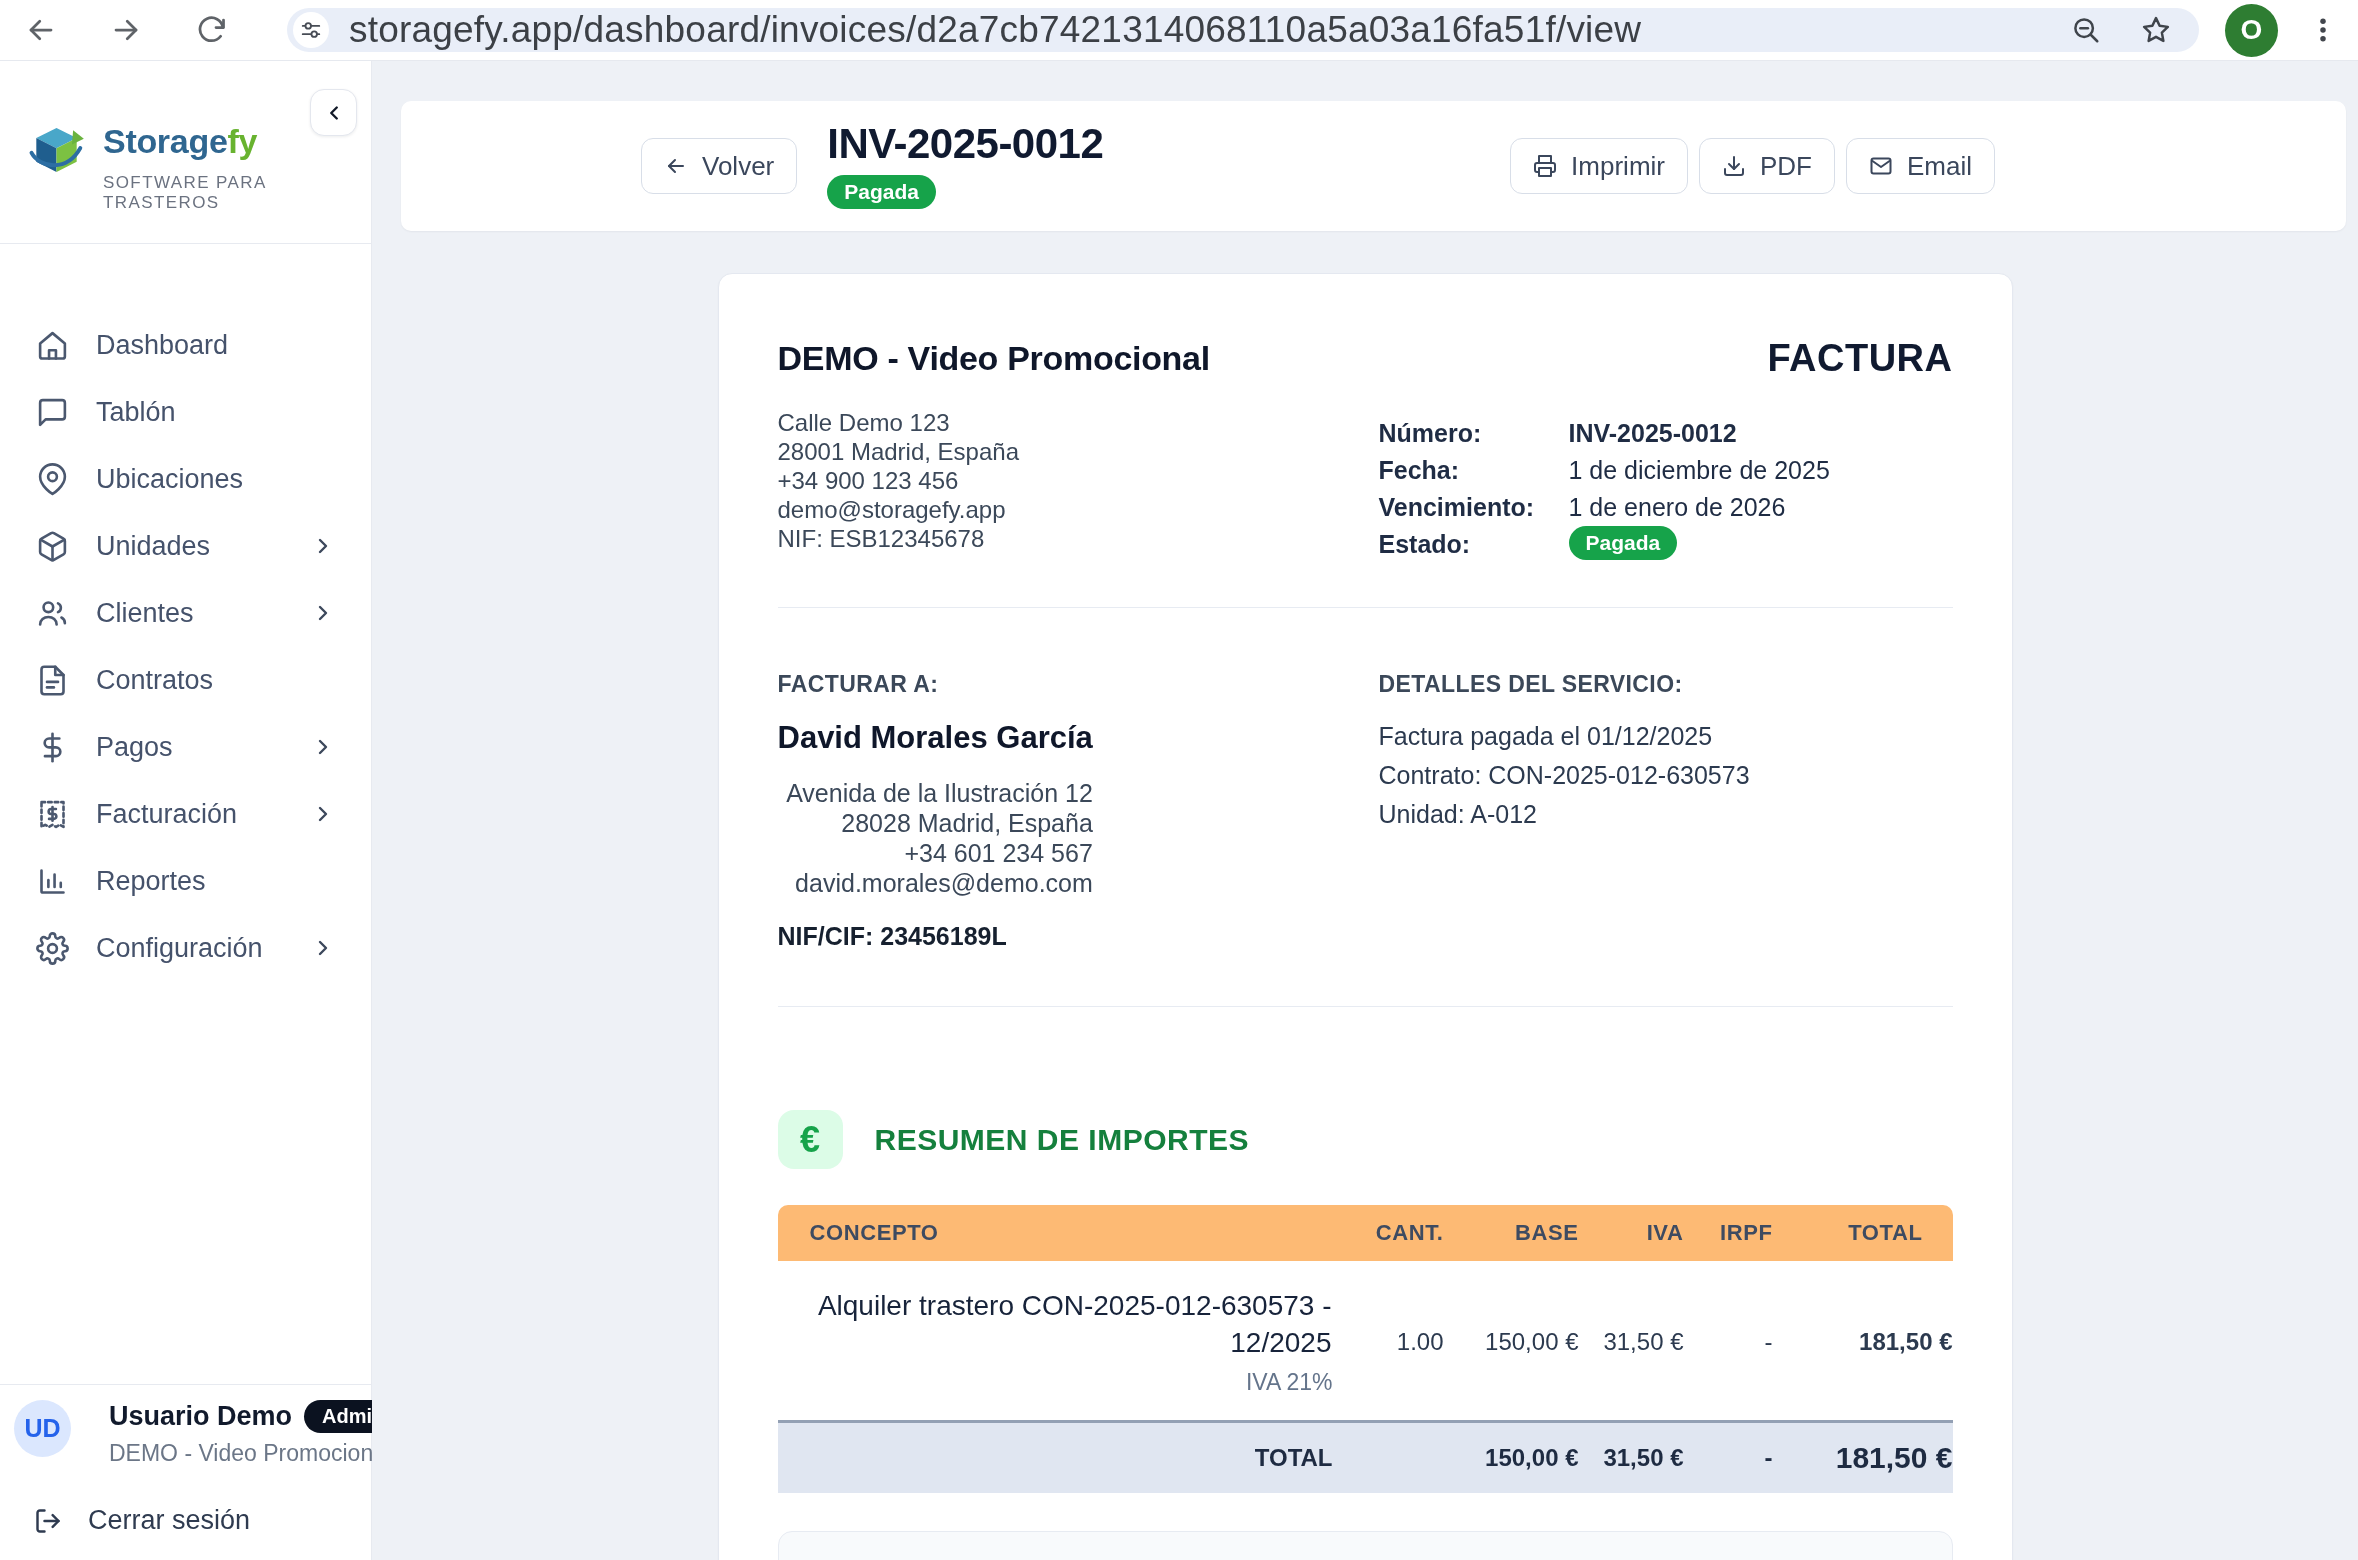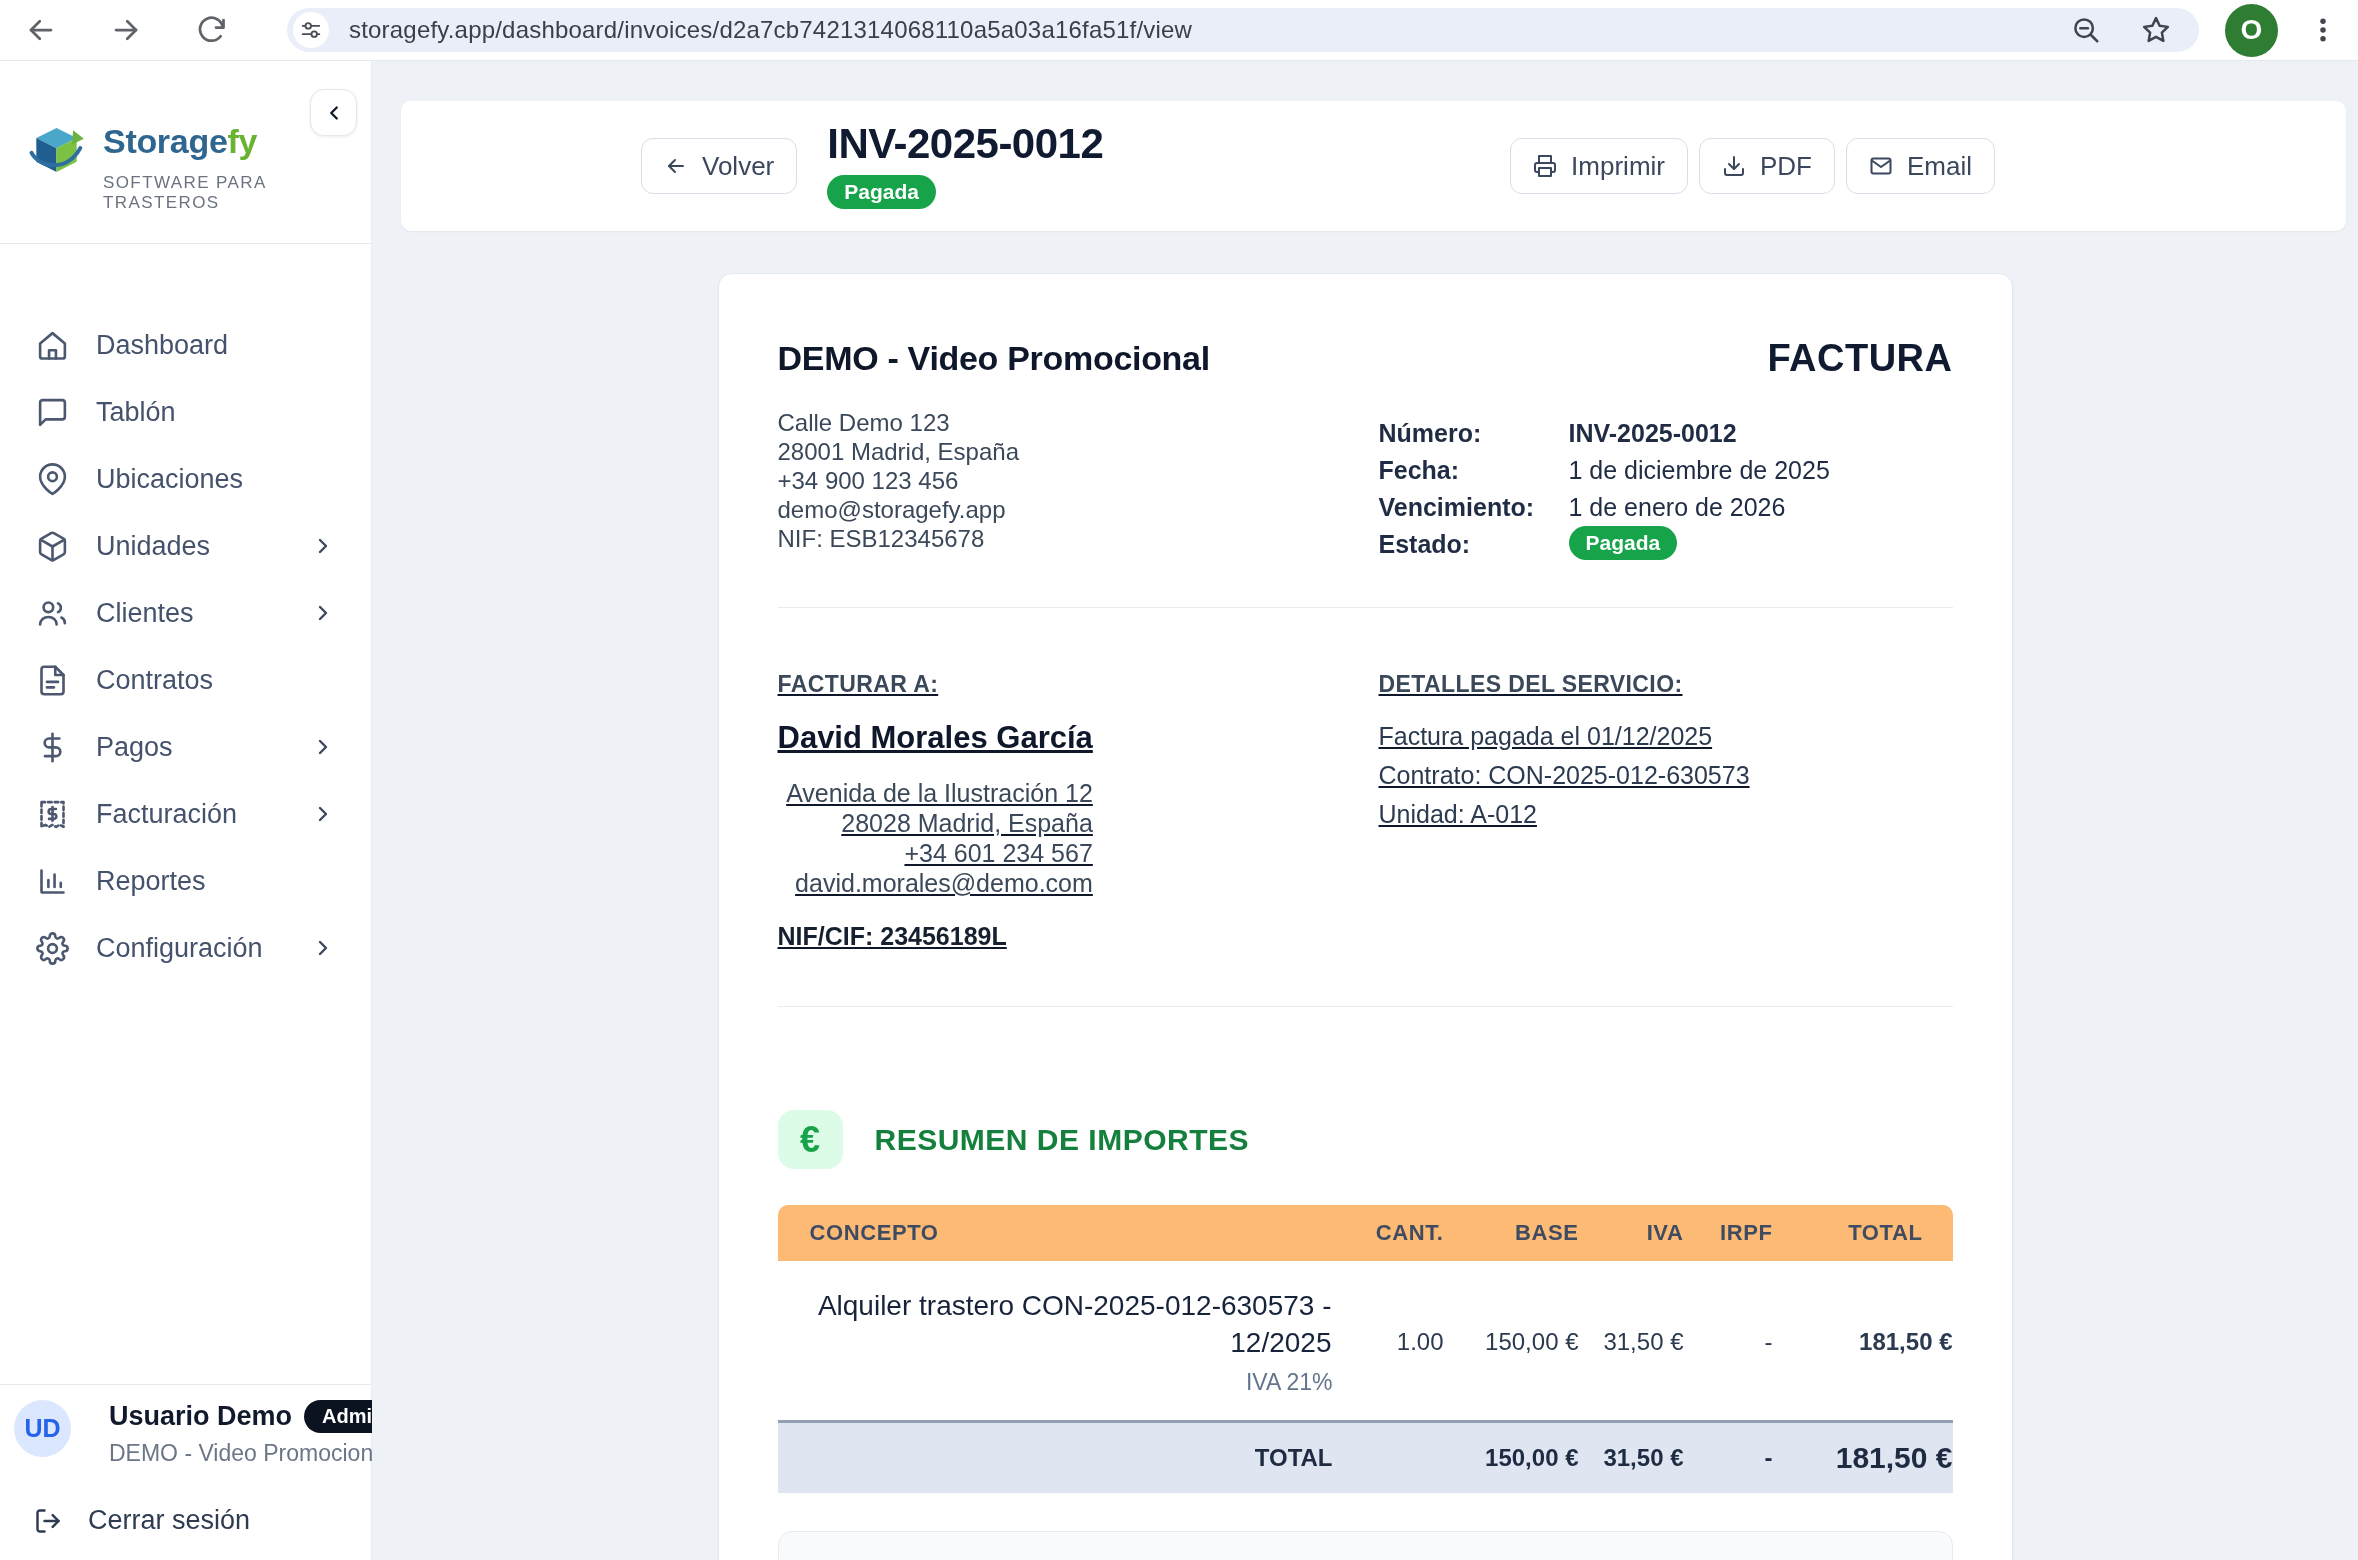--- a/index.html
+++ b/index.html
@@ -7,21 +7,21 @@
   body { font-family:"Liberation Sans","DejaVu Sans",sans-serif; background:#eef1f6; color:#0f172a; }
 
   
   .chrome { height:61px; background:#ffffff; display:flex; align-items:center; padding:0 20px 0 22px; border-bottom:1px solid #e6e9ef; }
   .chrome .navbtn { width:38px; height:38px; display:flex; align-items:center; justify-content:center; color:#5f6368; flex:0 0 auto; }
   .chrome .navbtn + .navbtn { margin-left:47px; }
   .chrome .navbtn svg { width:30px; height:30px; stroke:currentColor; fill:none; stroke-width:2.2; stroke-linecap:round; stroke-linejoin:round; }
   .urlbar { flex:1; height:44px; margin-left:57px; background:#e9eef8; border-radius:22px; display:flex; align-items:center; padding:0 28px 0 6px; min-width:0; }
   .tune-chip { width:36px; height:36px; border-radius:50%; background:#ffffff; display:flex; align-items:center; justify-content:center; color:#474c55; flex:0 0 auto; }
   .tune-chip svg { width:22px; height:22px; stroke:currentColor; fill:#e9eef8; stroke-width:2; stroke-linecap:round; }
-  .url-text { margin-left:20px; font-size:24px; color:#3c4046; letter-spacing:0.2px; white-space:nowrap; overflow:hidden; flex:1; }
+  .url-text { margin-left:20px; font-size:37px; color:#3c4046; letter-spacing:0.2px; white-space:nowrap; overflow:hidden; flex:1; }
   .urlbar .tailicon { color:#3f444b; margin-left:40px; flex:0 0 auto; display:flex; }
   .urlbar .tailicon svg { width:30px; height:30px; stroke:currentColor; fill:none; stroke-width:2; stroke-linecap:round; stroke-linejoin:round; }
   .avatar-o { width:53px; height:53px; border-radius:50%; background:#2e7d32; color:#ffffff; font-size:28px; font-weight:bold; display:flex; align-items:center; justify-content:center; margin-left:26px; flex:0 0 auto; }
   .kebab { margin-left:30px; color:#42464d; display:flex; flex:0 0 auto; }
   .kebab svg { width:30px; height:30px; fill:currentColor; }
 
   
   .shell { display:flex; height:1499px; }
 
   
@@ -75,21 +75,21 @@
   .addr { margin-top:30px; font-size:24px; color:#3b4859; line-height:29px; }
   .sec-a-right { margin-left:auto; width:574px; }
   .doc-title { text-align:right; font-size:38px; font-weight:800; color:#101a30; letter-spacing:0.5px; line-height:1; }
   .meta { margin-top:38px; }
   .meta-row { display:flex; align-items:center; min-height:37px; }
   .meta-label { width:190px; font-size:25px; font-weight:bold; color:#1f2c44; flex:0 0 auto; }
   .meta-value { font-size:25px; color:#1f2c44; }
   .meta-value.strong { font-weight:bold; }
   .hdiv { border-top:1px solid #e7ebf2; }
 
-  .sec-b { display:flex; padding:63px 0 55px;text-decoration:underline; }
+  .sec-b { display:flex; padding:63px 0 55px; }
   .sec-heading { font-size:23px; font-weight:bold; color:#3b4859; letter-spacing:0.4px; }
   .billto-name { margin-top:22px; font-size:31px; font-weight:800; color:#0f172a; }
   .billto-addr { margin-top:22px; font-size:25px; color:#3b4859; line-height:30px;text-align:right; }
   .billto-nif { margin-top:24px; font-size:25px; font-weight:bold; color:#16202f; }
   .sec-b-right { margin-left:auto; width:574px; }
   .svc-lines { margin-top:22px; font-size:25px; color:#2c3a4f; line-height:33px; }
   .svc-lines div + div { margin-top:6px; }
 
   .sec-c { padding-top:103px; }
   .sum-head { display:flex; align-items:center; }

